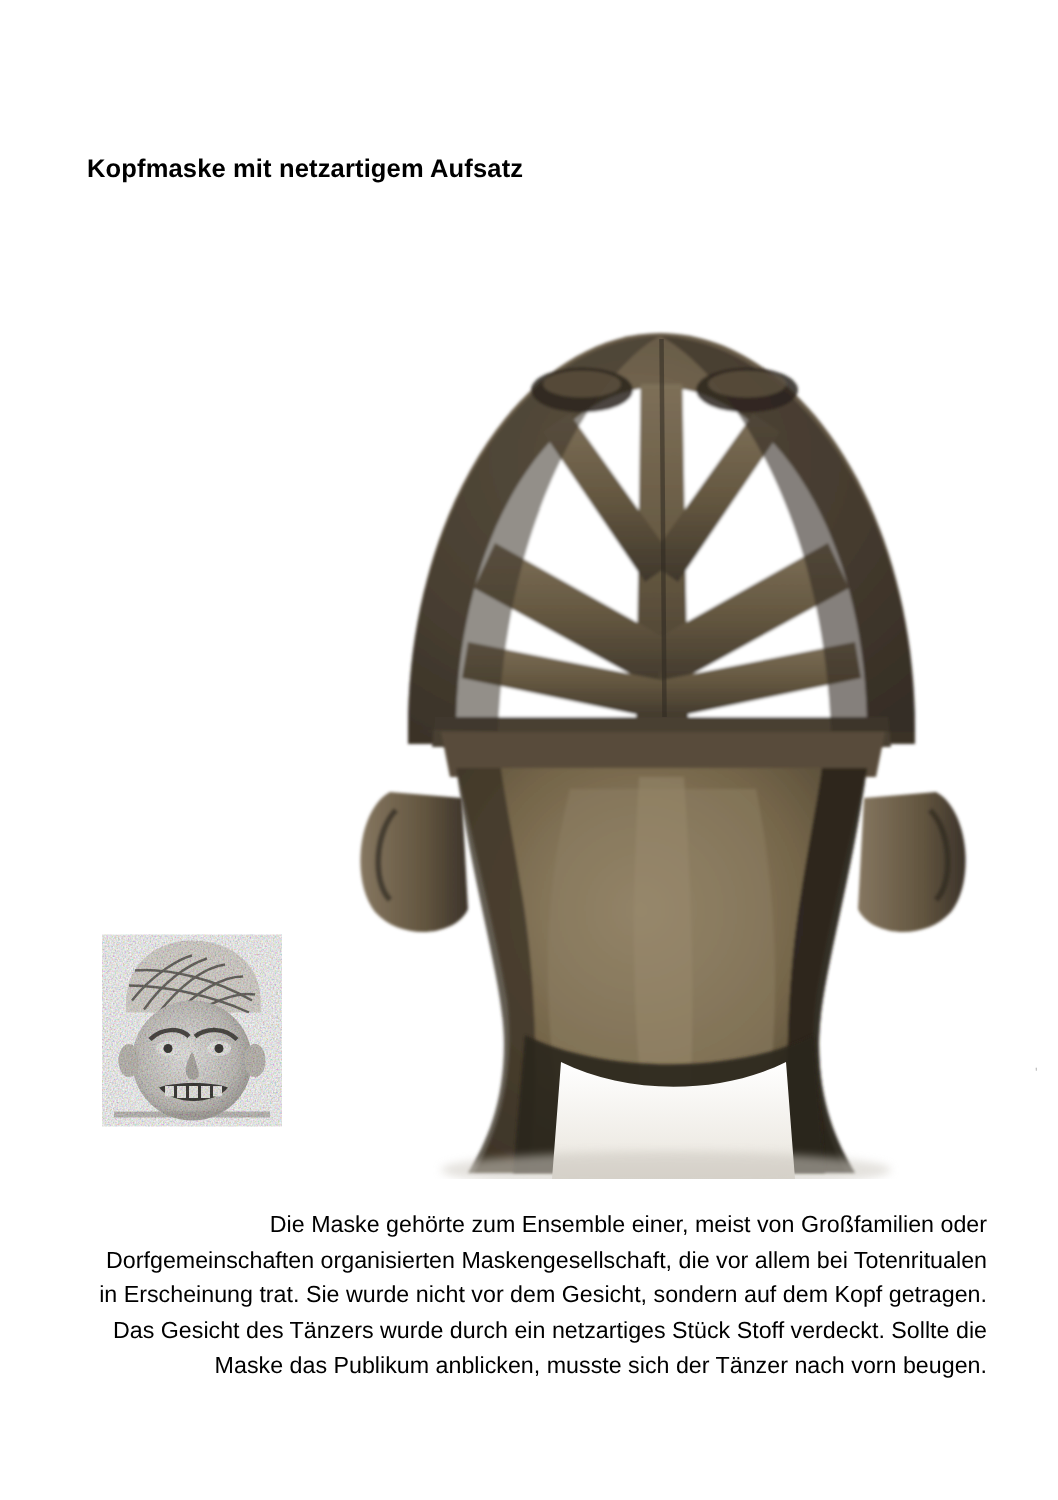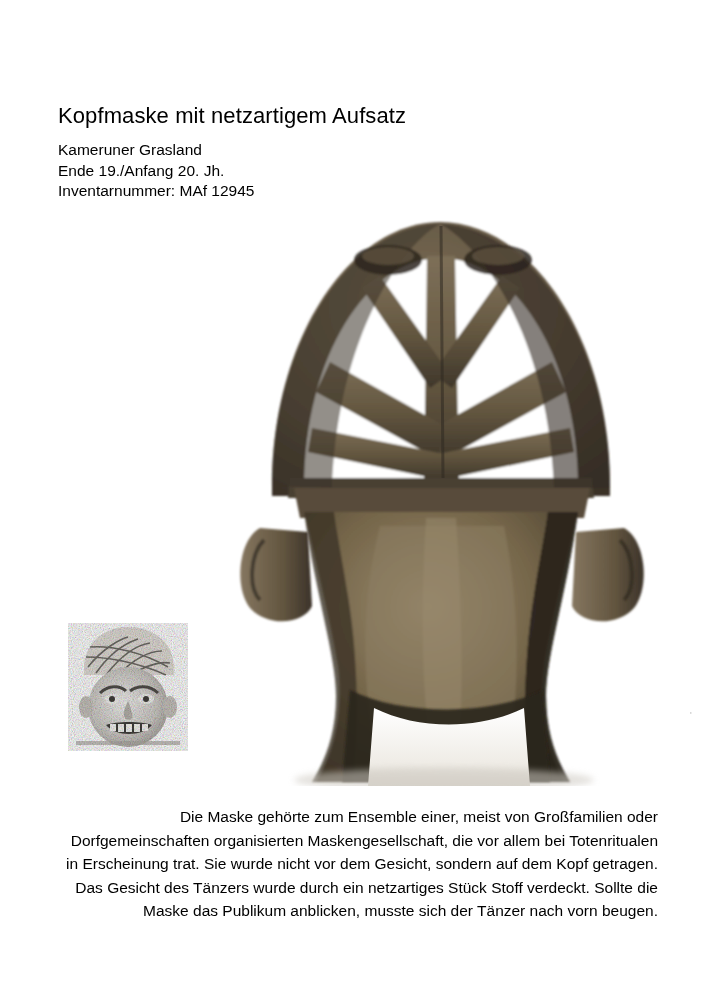--- a/index.html
+++ b/index.html
@@ -17,22 +17,22 @@
   }
   .page {
     position: absolute;
     inset: 0;
     background: #ffffff;
   }
   .title {
     position: absolute;
     left: 58px;
     top: 103px;
-    font-size: 22px;
-    font-weight: normal;
+    font-size: 17px;
+    font-weight: bold;
     letter-spacing: 0.1px;
   }
   .meta {
     position: absolute;
     left: 58px;
     top: 140px;
     font-size: 15.5px;
     line-height: 20.5px;
   }
   .meta div {
@@ -79,25 +79,20 @@
     line-height: 7px;
   }
 </style>
 </head>
 <body>
 
 <div class="page">
 
   <div class="title">Kopfmaske mit netzartigem Aufsatz</div>
 
-  <div class="meta">
-    <div>Kameruner Grasland</div>
-    <div>Ende 19./Anfang 20. Jh.</div>
-    <div>Inventarnummer: MAf 12945</div>
-  </div>
 
   <div class="photo-main">
     <svg viewBox="0 0 460 590" width="460" height="590" xmlns="http://www.w3.org/2000/svg">
       <defs>
         <linearGradient id="woodV" x1="0" y1="0" x2="1" y2="0">
           <stop offset="0%" stop-color="#4a4032"></stop>
           <stop offset="18%" stop-color="#6d5f49"></stop>
           <stop offset="45%" stop-color="#8b7c63"></stop>
           <stop offset="72%" stop-color="#6a5c47"></stop>
           <stop offset="100%" stop-color="#433a2d"></stop>

